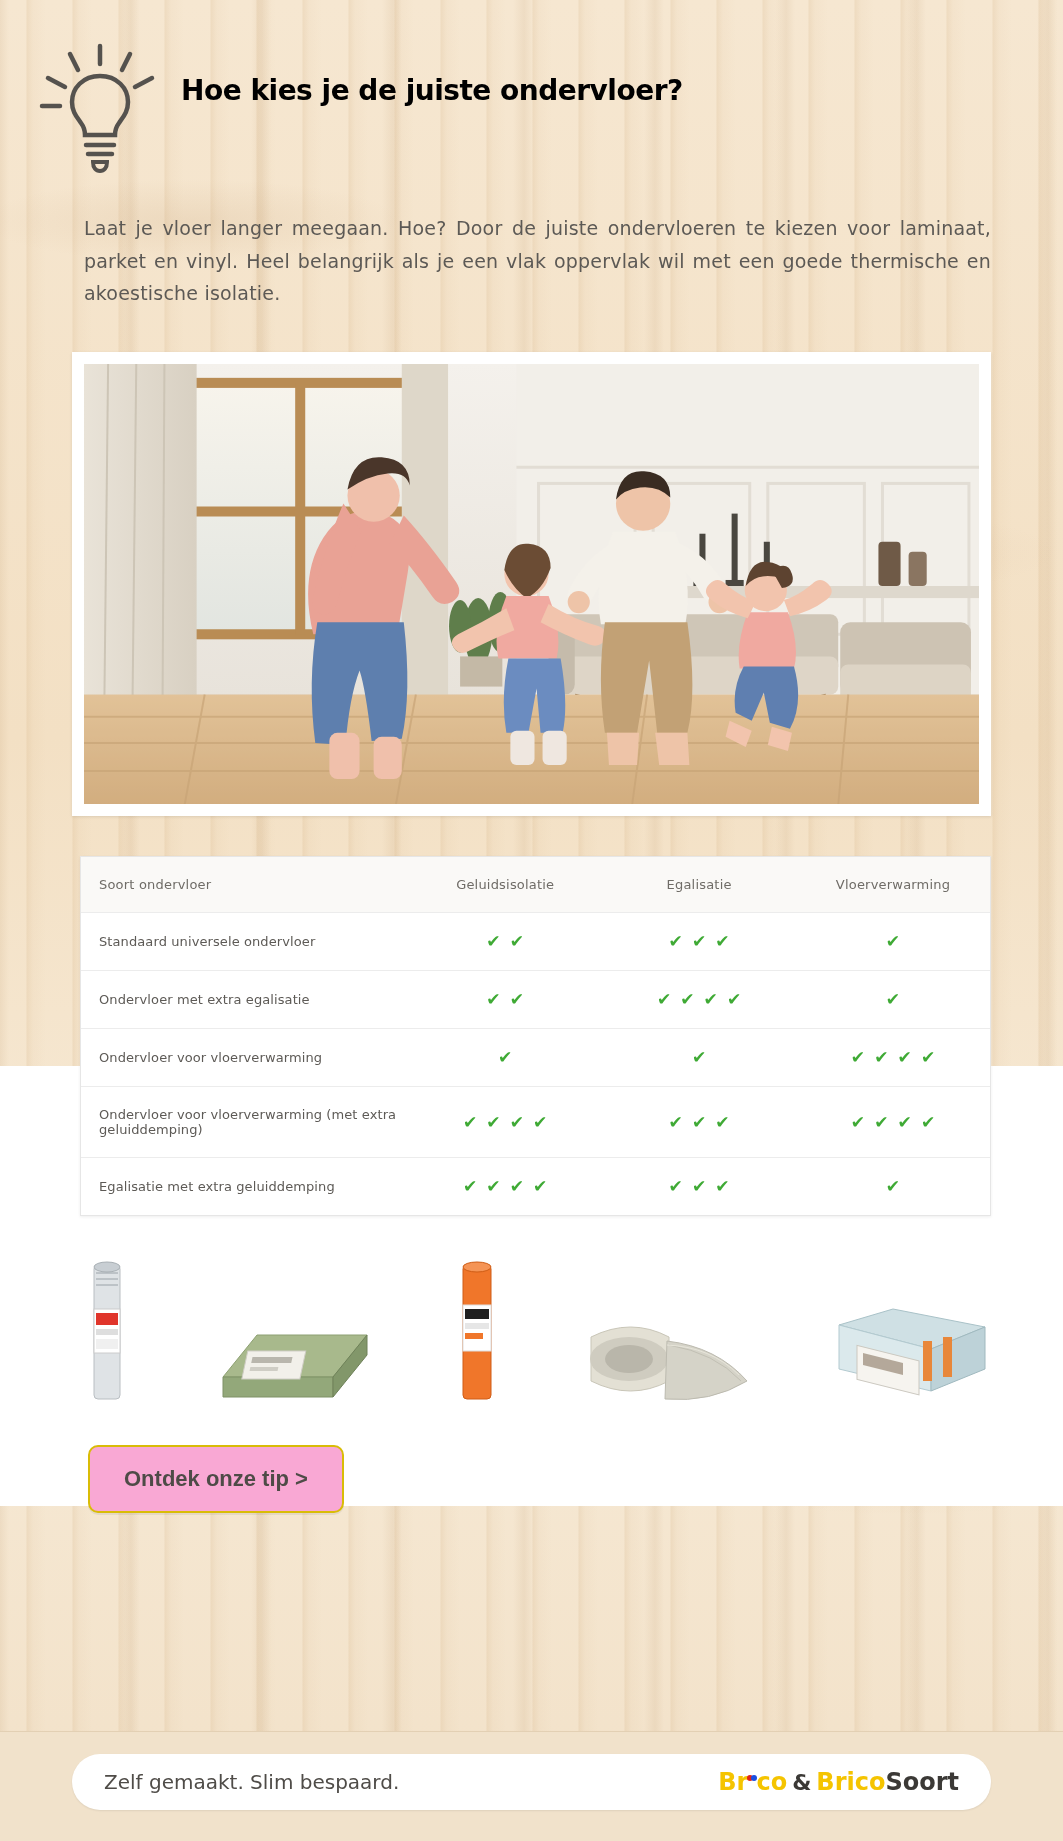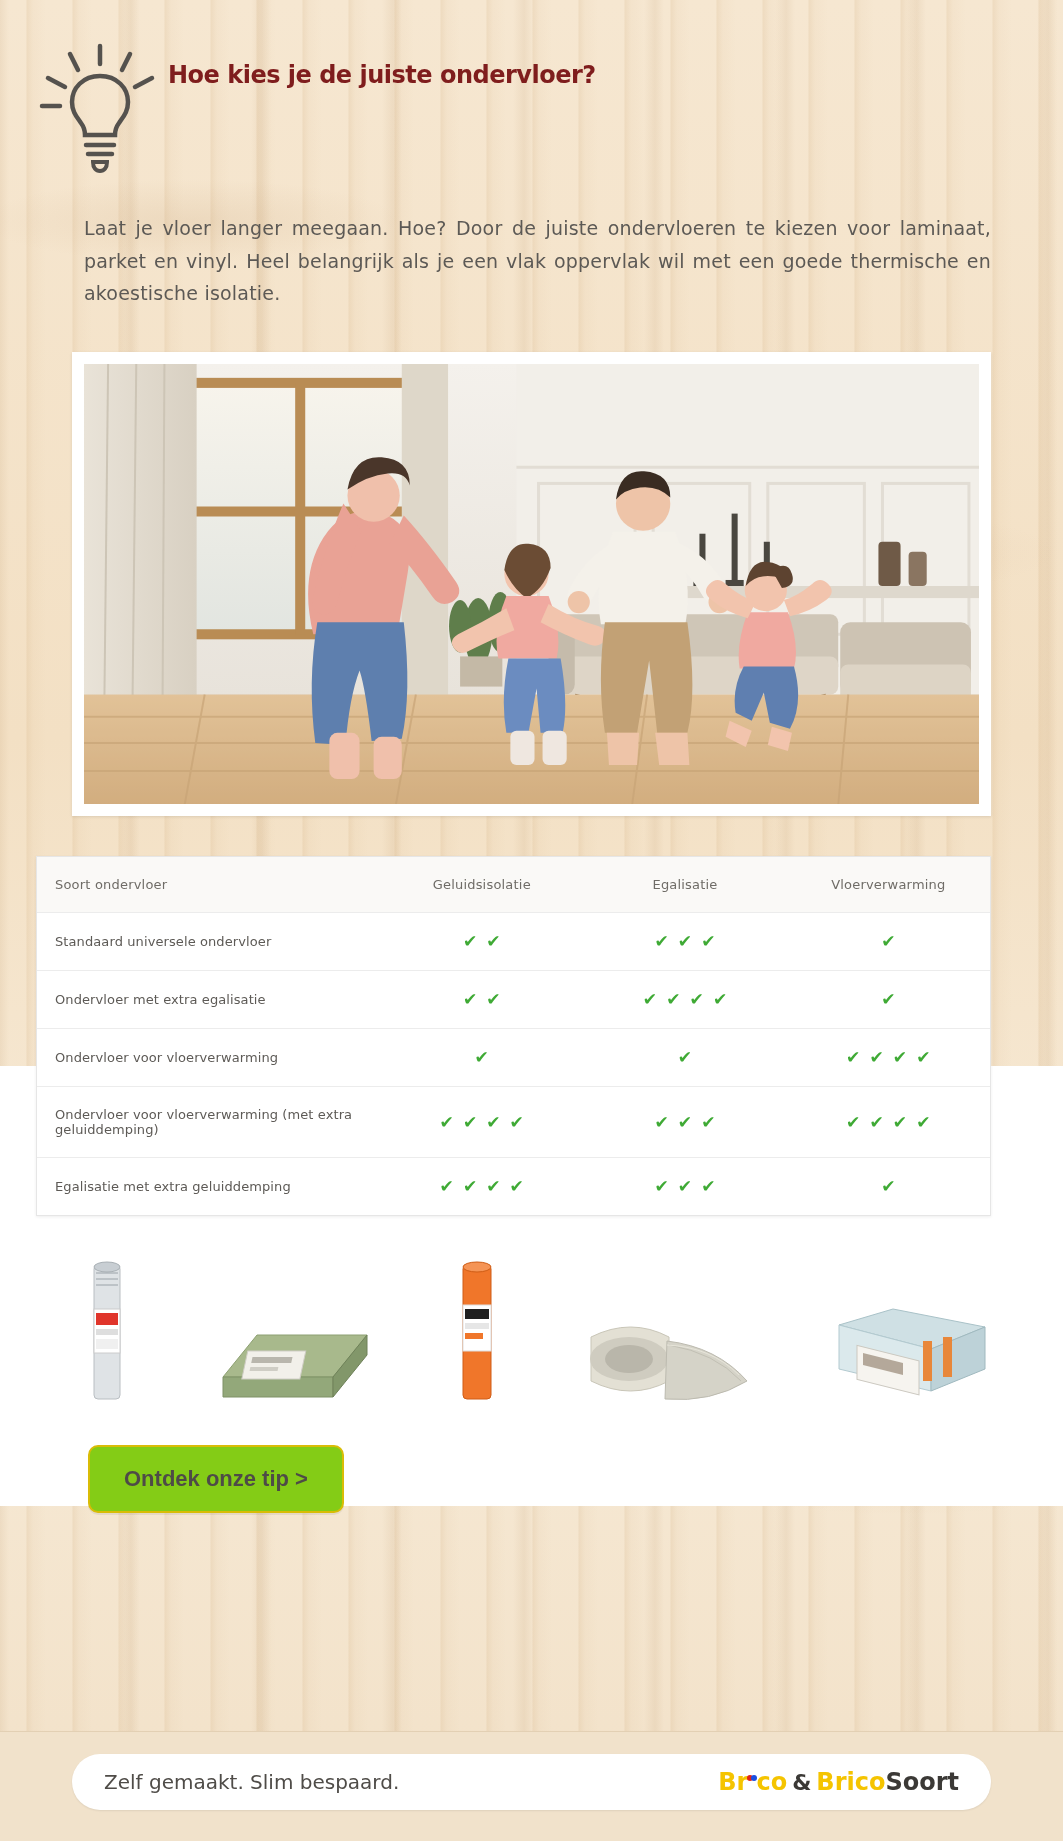--- a/index.html
+++ b/index.html
@@ -48,25 +48,25 @@
   
   .header {
     display: flex;
     align-items: flex-start;
     padding: 34px 60px 0 34px;
   }
   .bulb-icon { width: 130px; flex: 0 0 130px; padding-top: 6px; }
   .title {
     font-family: "DejaVu Sans", sans-serif;
     font-weight: bold;
-    font-size: 24px;
+    font-size: 28px;
     line-height: 1.25;
-    color: #7f1d1d;
+    color: #000000;
     letter-spacing: -0.5px;
-    margin: 4px;
+    margin: 17px;
     padding-top: 22px;
   }
 
   .intro {
     margin: 28px 72px 0 84px;
     font-size: 19px;
     line-height: 1.72;
     color: #5c5955;
     text-align: justify;
     letter-spacing: 0.2px;
@@ -82,21 +82,21 @@
   .hero-photo {
     position: relative;
     width: 100%;
     height: 440px;
     overflow: hidden;
     background: #dcd6cc;
   }
 
   
   .table-card {
-    margin: 40px 72px 0 36px;
+    margin: 40px 72px 0 80px;
     background: #ffffff;
     border: 1px solid #e6e6e6;
     box-shadow: 0 1px 3px rgba(0,0,0,0.07);
   }
   table.compare {
     width: 100%;
     border-collapse: collapse;
     table-layout: fixed;
   }
   table.compare thead th {
@@ -143,21 +143,21 @@
     justify-content: space-between;
   }
   .cta-text {
     font-size: 25px;
     font-weight: bold;
     color: #55524e;
     line-height: 1.45;
     max-width: 420px;
   }
   .cta-button {
-    background: #84cc16;
+    background: #f9a8d4;
     border: 2px solid #d9bc06;
     border-radius: 10px;
     padding: 19px 34px;
     font-size: 22px;
     font-weight: bold;
     color: #4e4b47;
     cursor: pointer;
     box-shadow: 0 2px 0 rgba(0,0,0,0.06);
     margin-right: 42px;
   }

